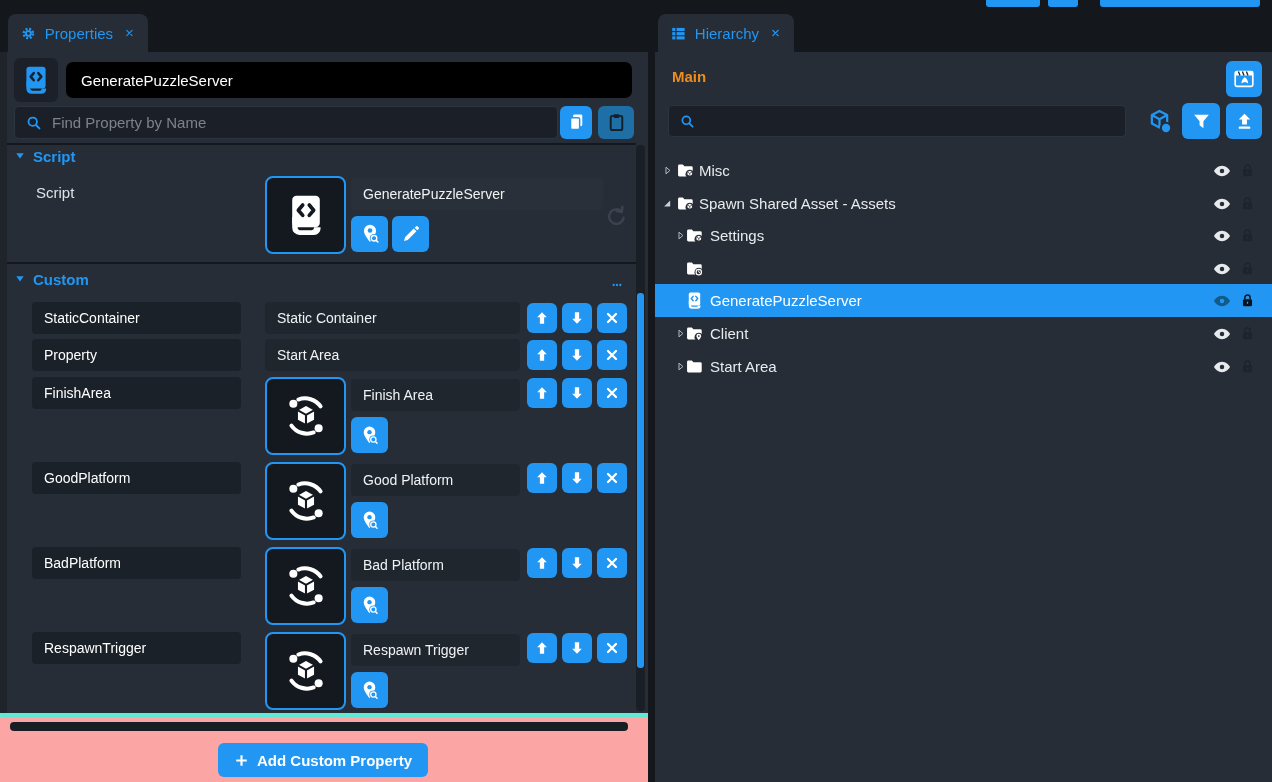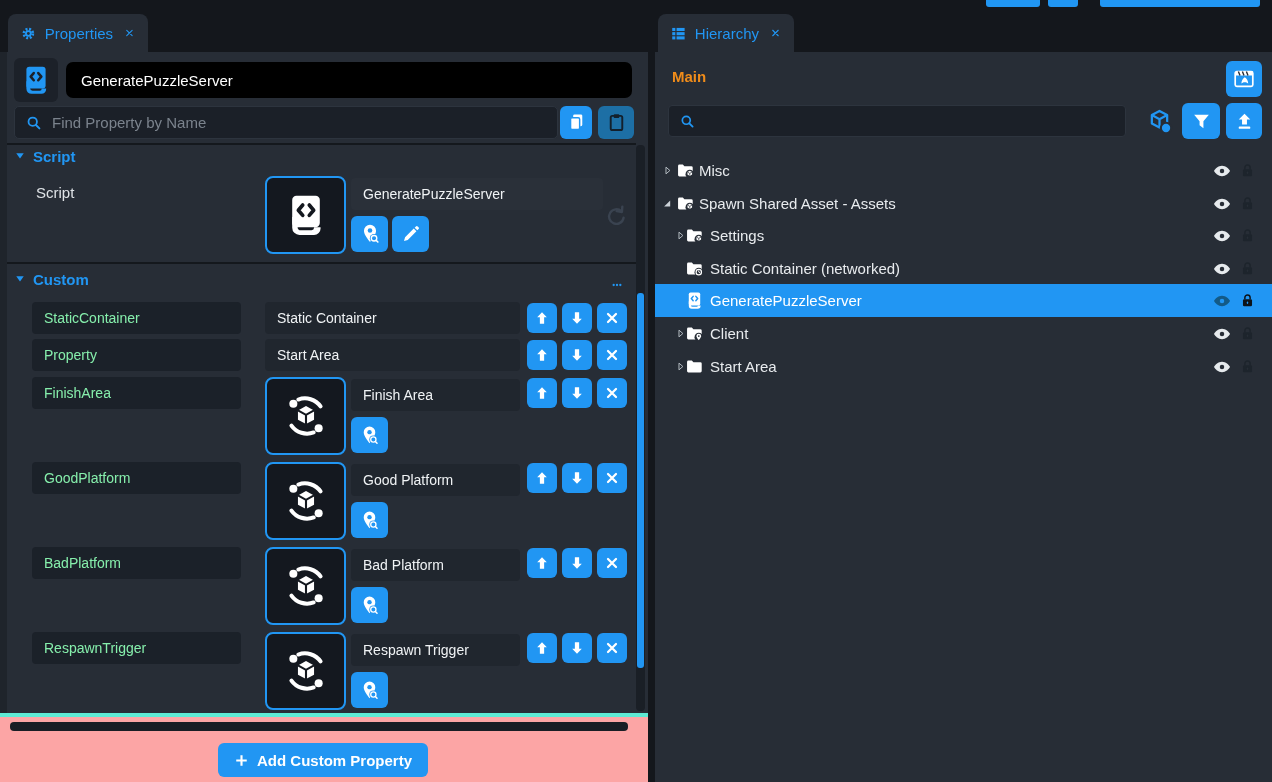--- a/index.html
+++ b/index.html
@@ -14,21 +14,21 @@
   .tab{position:absolute;top:0;height:38px;background:#272d36;border-radius:8px 8px 0 0;display:flex;align-items:center;gap:9px;padding:0 13px;cursor:pointer}
   .tab-label{color:#2196f3;font-size:15px}
   .panel-bg{position:absolute;left:0;right:0;top:38px;bottom:0;background:#272d36}
   .searchbox{position:absolute;background:#1b2028;border:1px solid #2d343e;border-radius:5px;display:flex;align-items:center;gap:9px;padding:0 10px}
   .searchbox input{flex:1;background:transparent;border:none;outline:none;color:#ffffff;font-size:15px;font-family:"Liberation Sans",sans-serif}
   .searchbox input::placeholder{color:#7b838d}
   .btn{position:absolute;background:#2196f3;border-radius:6px;display:flex;align-items:center;justify-content:center;cursor:pointer}
   .section-hdr{position:absolute;display:flex;align-items:center;gap:7px;height:22px;cursor:pointer}
   .section-title{color:#2196f3;font-size:15px;font-weight:700}
   .plabel{position:absolute;color:#dfe3e7;font-size:15px}
-  .pfield{position:absolute;height:32px;background:#1b2129;border-radius:4px;color:#86efac;font-size:14px;line-height:32px;padding:0 12px;white-space:nowrap;overflow:hidden}
+  .pfield{position:absolute;height:32px;background:#1b2129;border-radius:4px;color:#ffffff;font-size:14px;line-height:32px;padding:0 12px;white-space:nowrap;overflow:hidden}
   .pvalue{position:absolute;height:32px;background:#2a3039;border-radius:4px;color:#f0f3f5;font-size:14px;line-height:32px;padding:0 12px;white-space:nowrap;overflow:hidden}
   .ebox{position:absolute;width:81px;height:78px;background:#14181f;border:2px solid #2196f3;border-radius:8px;display:flex;align-items:center;justify-content:center}
   .divider{position:absolute;left:7px;width:629px;height:2px;background:#14181d}
   .tree-row{position:absolute;left:0;width:617px;height:33px;cursor:pointer}
   .tree-row.sel{background:#2196f3}
   .tree-label{position:absolute;font-size:15px;line-height:33px;color:#e8ebee;white-space:nowrap}
   .tree-row.sel .tree-label{color:#ffffff}
   .topfrag{position:absolute;top:0;height:7px;background:#2196f3;border-radius:0 0 3px 3px}
   .name-input{position:absolute;background:#000;border:none;outline:none;border-radius:7px;color:#fff;font-size:15px;padding:0 15px;font-family:"Liberation Sans",sans-serif}
 </style>
@@ -573,21 +573,20 @@
       </div>
       <div class="tree-row" style="top:238px">
         <span class="icon a" style="left:30px;top:7px;width:19px;height:19px">
           <svg viewBox="0 0 24 24" width="100%" height="100%">
             <path d="M2.6 6.2 a1.7 1.7 0 0 1 1.7-1.7 h4.3 l2 2 h8.8 a1.7 1.7 0 0 1 1.7 1.7 v9.6 a1.7 1.7 0 0 1-1.7 1.7 H4.3 a1.7 1.7 0 0 1-1.7-1.7 Z" fill="#fff"></path>
             <circle cx="17.4" cy="16.6" r="5.4" fill="#272d36"></circle>
             <circle cx="17.4" cy="16.6" r="3.4" fill="none" stroke="#fff" stroke-width="1.5"></circle>
             <path d="M17.4 14.9 v1.7 l1.5 0.9" stroke="#fff" stroke-width="1.2" fill="none" stroke-linecap="round"></path>
           </svg>
         </span>
-        <span class="tree-label" style="left:55px">Static Container (networked)</span>
         <span class="icon a" style="left:557px;top:7px;width:20px;height:20px">
           <svg viewBox="0 0 24 24" width="100%" height="100%">
             <path d="M12 5.8 C7.4 5.8 3.8 9.3 2.4 12 3.8 14.7 7.4 18.2 12 18.2 16.6 18.2 20.2 14.7 21.6 12 20.2 9.3 16.6 5.8 12 5.8 Z" fill="#e6eaed"></path>
             <circle cx="12" cy="12" r="2.7" fill="#272d36"></circle>
           </svg>
         </span>
         <span class="icon a" style="left:584px;top:7px;width:17px;height:19px">
           <svg viewBox="0 0 24 24" width="100%" height="100%">
             <path d="M8.3 10.2 V7.9 a3.7 3.7 0 0 1 7.4 0 v2.3" fill="none" stroke="#1d242c" stroke-width="2.1"></path>
             <rect x="5.6" y="10.2" width="12.8" height="10" rx="1.8" fill="#1d242c"></rect>

